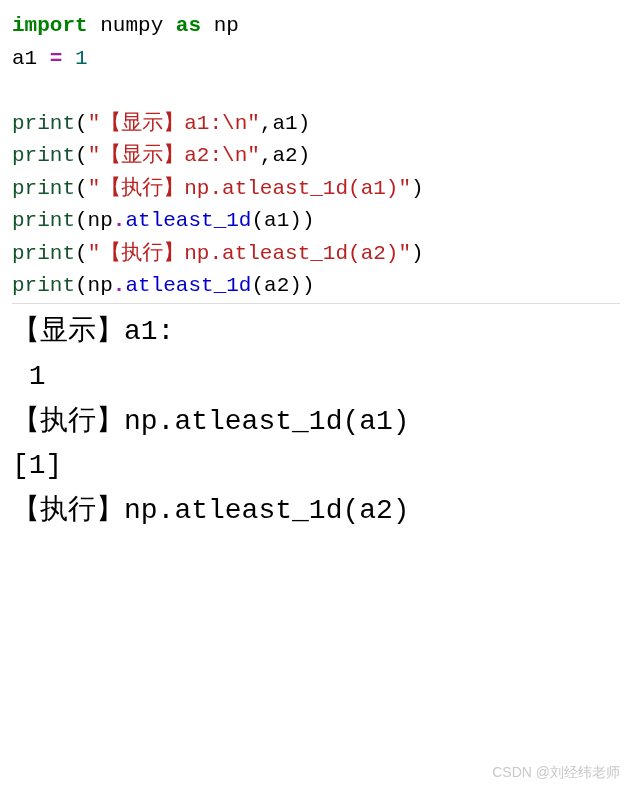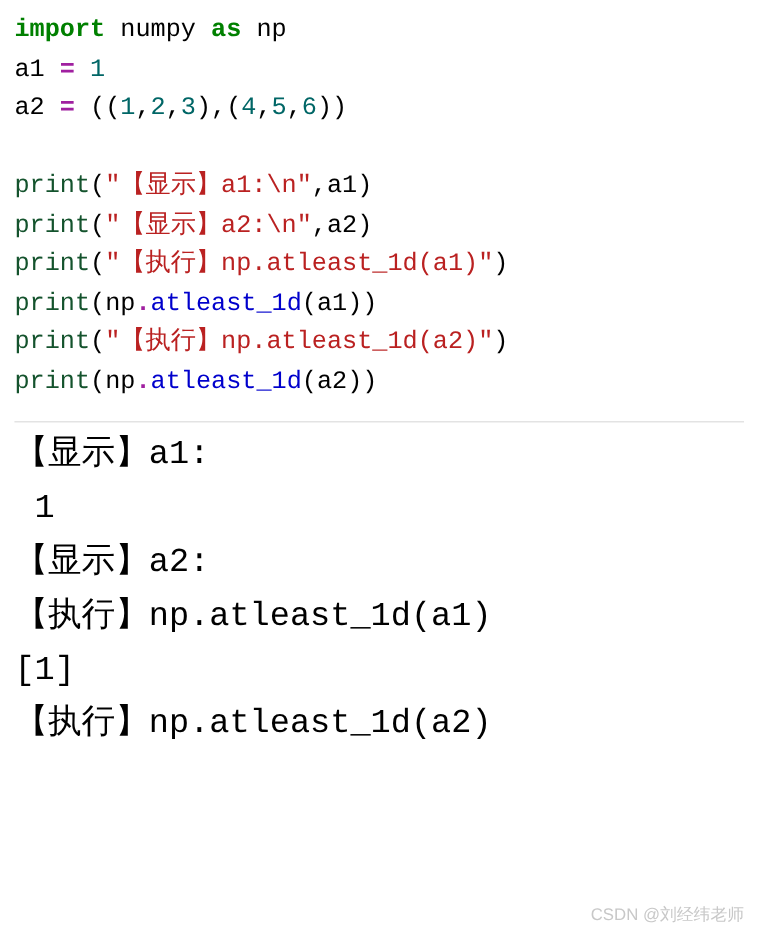--- a/index.html
+++ b/index.html
@@ -7,21 +7,21 @@
     padding: 10px 12px;
     font-family: Consolas, "Courier New", monospace;
     font-size: 21px;
     background: #ffffff;
     color: #000000;
     width: 632px;
     box-sizing: border-box;
     line-height: 1.55;
   }
   .code-block {
-    margin-bottom: 16px;
+    margin-bottom: 0;
   }
   .code-line {
     white-space: pre;
   }
   .kw { color: #008000; font-weight: bold; }
   .name { color: #000000; }
   .op { color: #a020a0; font-weight: bold; }
   .num { color: #006666; }
   .str { color: #ba2121; }
   .call { color: #14532d; }
@@ -33,44 +33,42 @@
     line-height: 1.6;
     border-top: 1px solid #ddd;
     padding-top: 6px;
   }
   .out-line {
     white-space: pre;
   }
   .watermark {
     position: fixed;
     right: 12px;
-    bottom: 16px;
+    bottom: 6px;
     font-family: sans-serif;
     font-size: 14px;
     color: #c8c8c8;
   }
 </style>
 </head>
 <body>
 
 <div class="code-block">
   <div class="code-line"><span class="kw">import</span><span class="name"> numpy </span><span class="kw">as</span><span class="name"> np</span></div>
   <div class="code-line"><span class="name">a1 </span><span class="op">=</span><span> </span><span class="num">1</span></div>
-  <div class="code-line"><span class="name">a2 </span><span class="op">=</span><span> ((</span><span class="num">1</span><span>,</span><span class="num">2</span><span>,</span><span class="num">3</span><span>),(</span><span class="num">4</span><span>,</span><span class="num">5</span><span>,</span><span class="num">6</span><span>))</span></div>
   <div class="code-line">&nbsp;</div>
   <div class="code-line"><span class="call">print</span><span>(</span><span class="str">"【显示】a1:\n"</span><span>,a1)</span></div>
   <div class="code-line"><span class="call">print</span><span>(</span><span class="str">"【显示】a2:\n"</span><span>,a2)</span></div>
   <div class="code-line"><span class="call">print</span><span>(</span><span class="str">"【执行】np.atleast_1d(a1)"</span><span>)</span></div>
   <div class="code-line"><span class="call">print</span><span>(np</span><span class="op">.</span><span class="attr">atleast_1d</span><span>(a1))</span></div>
   <div class="code-line"><span class="call">print</span><span>(</span><span class="str">"【执行】np.atleast_1d(a2)"</span><span>)</span></div>
   <div class="code-line"><span class="call">print</span><span>(np</span><span class="op">.</span><span class="attr">atleast_1d</span><span>(a2))</span></div>
 </div>
 
 <div class="output-block">
   <div class="out-line">【显示】a1:</div>
   <div class="out-line"> 1</div>
-  <div class="out-line">【显示】a2:</div>
   <div class="out-line">【执行】np.atleast_1d(a1)</div>
   <div class="out-line">[1]</div>
   <div class="out-line">【执行】np.atleast_1d(a2)</div>
 </div>
 
 <div class="watermark">CSDN @刘经纬老师</div>
 
 </body></html>

